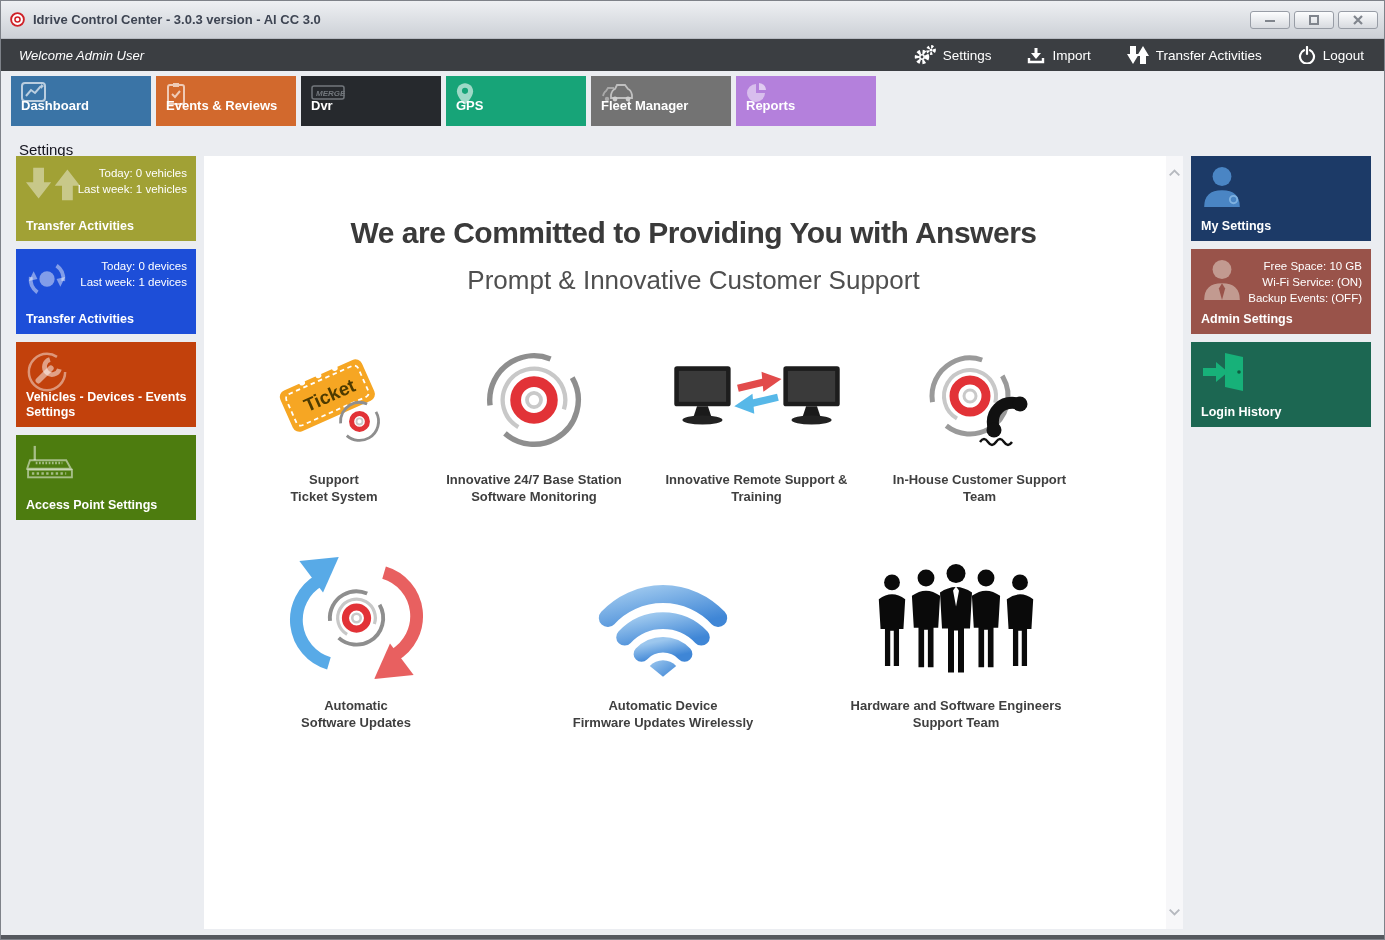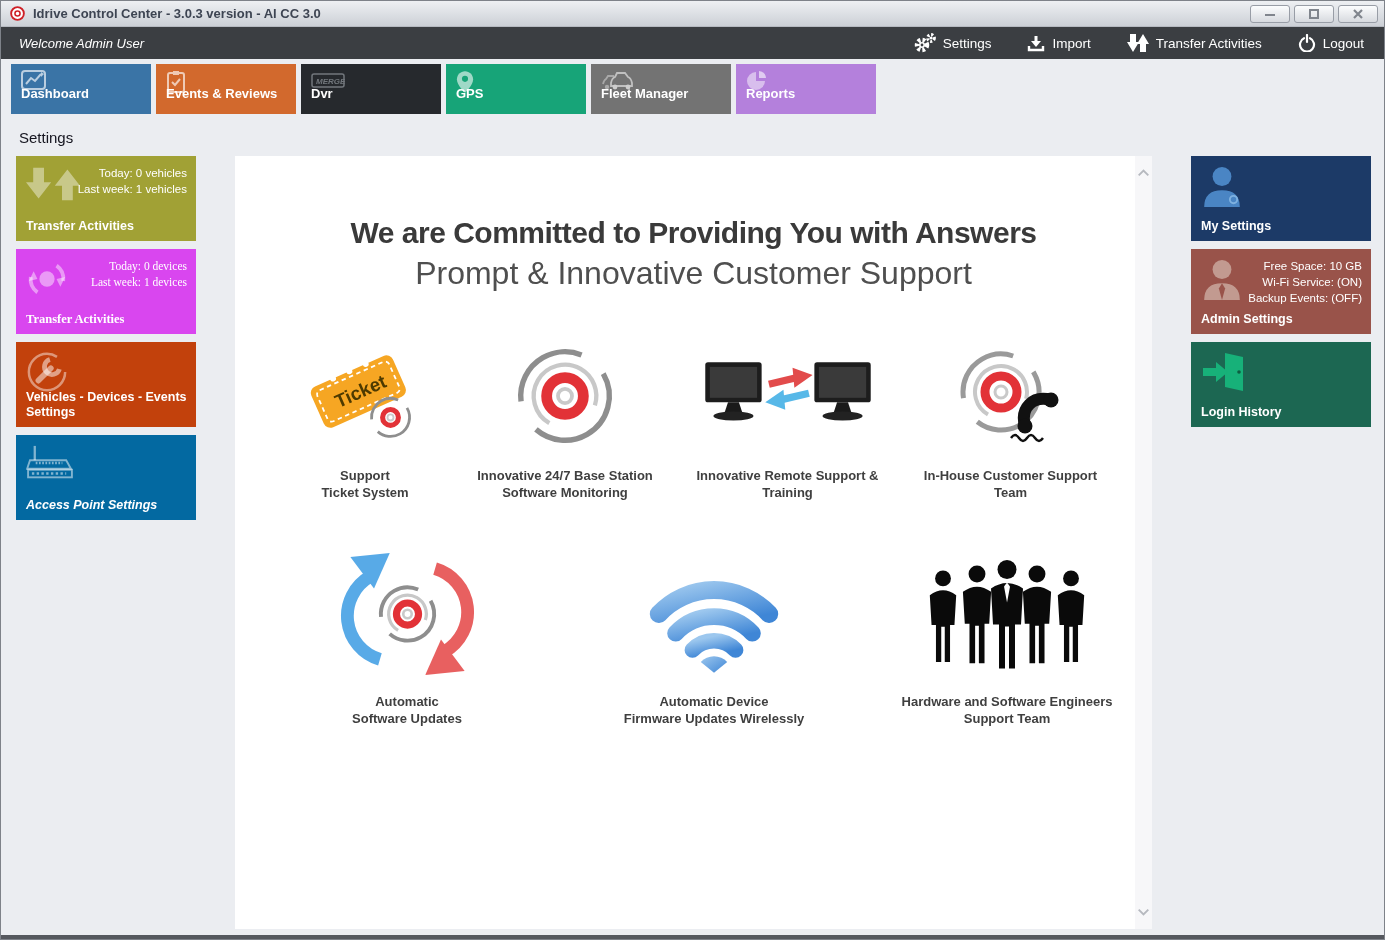--- a/index.html
+++ b/index.html
@@ -2,62 +2,62 @@
 <html><head>
 <meta charset="utf-8">
 <style>
   * { box-sizing: border-box; margin: 0; padding: 0; }
   html,body { width:1385px; height:940px; }
   body { font-family:"Liberation Sans", sans-serif; background:#9a9da3; }
   .window { position:absolute; inset:0; background:#ebedf1; border:1px solid #7e8289; }
   .bottom-edge { position:absolute; left:0; right:0; bottom:0; height:4px; background:#55585e; }
 
   
-  .titlebar { height:26px; background:linear-gradient(#eef0f3,#ccd0d6); display:flex; align-items:center; padding:0 6px 0 8px; border-bottom:1px solid #b6bac1; }
+  .titlebar { height:38px; background:linear-gradient(#eef0f3,#ccd0d6); display:flex; align-items:center; padding:0 6px 0 8px; border-bottom:1px solid #b6bac1; }
   .titlebar .logo { width:17px; height:17px; margin-right:7px; }
   .titlebar .title { font-size:13px; font-weight:bold; color:#3d4452; }
   .win-controls { margin-left:auto; display:flex; gap:4px; }
   .win-btn { width:40px; height:18px; border:1px solid #989da6; border-radius:3px; background:linear-gradient(#fcfdfe,#d7dadf); display:flex; align-items:center; justify-content:center; }
 
   
   .header { height:32px; background:#3b3e42; display:flex; align-items:center; padding:0 20px 0 18px; color:#fff; }
   .welcome { font-size:13px;font-style:italic; }
   .header-actions { margin-left:auto; display:flex; align-items:center; gap:36px; }
   .h-action { display:flex; align-items:center; gap:7px; font-size:13.5px; cursor:pointer; }
 
   
   .tabs { display:flex; gap:5px; margin:5px 0 0 10px; }
   .tab { width:140px; height:50px; position:relative; color:#fff; cursor:pointer; }
   .tab .tab-icon { position:absolute; top:6px; left:10px; opacity:.65; }
   .tab .tab-label { position:absolute; left:10px; bottom:13px; font-size:13px; font-weight:bold; }
 
   .page-title { margin:15px 0 0 18px; font-size:15px; color:#15151f; }
 
   
-  .content { position:absolute; top:155px; left:15px; right:13px; bottom:10px; display:flex;gap:31px; }
+  .content { position:absolute; top:155px; left:15px; right:13px; bottom:10px; display:flex; }
   .col-left, .col-right { width:180px; flex:none; }
   .main-panel { flex:1; margin:0 8px; background:#fff; position:relative; overflow:hidden; }
 
   .card { height:85px; margin-bottom:8px; position:relative; color:#fff; cursor:pointer; }
   .card-icon { position:absolute; top:9px; left:10px; }
   .card-stats { position:absolute; top:9px; right:9px; text-align:right; font-size:11.5px; line-height:16px; }
   .card-label { position:absolute; left:10px; bottom:7px; right:6px; font-size:12.5px; font-weight:bold; line-height:15px; }
 
   
   .scrollbar { position:absolute; top:0; right:0; bottom:0; width:17px; background:#f7f7f9; }
   .scroll-up, .scroll-down { position:absolute; left:0; width:17px; height:22px; display:flex; align-items:center; justify-content:center; cursor:pointer; }
   .scroll-up { top:6px; } .scroll-down { bottom:6px; }
 
   
   .main-inner { padding-top:60px; }
   .heading { text-align:center; font-size:30px; font-weight:bold; color:#3a3a3a; letter-spacing:-0.5px; }
-  .subheading { text-align:center; font-size:32px; color:#4f4f4f; margin-top:5px; }
+  .subheading { text-align:center; font-size:26px; color:#4f4f4f; margin-top:15px; }
   .feat-row { display:flex; align-items:flex-start; }
   .feat-row1 { margin-top:46px; padding-left:55px; }
-  .feat-row2 { margin-top:48px; padding-left:62px; }
+  .feat-row2 { margin-top:48px; padding-left:42px; }
   .feat { text-align:center; }
   .feat-icon { height:115px; display:flex; align-items:center; justify-content:center; }
   .feat-row2 .feat-icon { height:130px; }
   .feat-label { margin-top:14px; font-size:13px; font-weight:bold; color:#3f3f3f; line-height:17px; }
   .f1a{width:150px;} .f1b{width:220px;margin-left:15px;} .f1c{width:215px;margin-left:5px;} .f1d{width:225px;margin-left:3px;}
   .f2a{width:220px;} .f2b{width:260px;margin-left:67px;} .f2c{width:290px;margin-left:18px;}
 </style>
 </head>
 <body>
 
@@ -185,21 +185,21 @@
           <polygon points="8,2 20,2 20,18 28,18 14,36 0,18 8,18" fill="#fff" opacity="0.42"></polygon>
           <polygon points="40,38 52,38 52,22 60,22 46,4 32,22 40,22" fill="#fff" opacity="0.42"></polygon>
         </svg>
         <div class="card-stats">
           <div>Today: 0 vehicles</div>
           <div>Last week: 1 vehicles</div>
         </div>
         <div class="card-label">Transfer Activities</div>
       </div>
 
-      <div class="card" style="background-color: #d946ef; font-family: Liberation Serif, serif;">
+      <div class="card" style="background-color: #1d4ed8;">
         <svg class="card-icon" width="42" height="42" viewBox="0 0 44 44">
           <circle cx="22" cy="22" r="8" fill="#fff" opacity="0.45"></circle>
           <path d="M32,8 A17,17 0 0 1 39,24" fill="none" stroke="#fff" stroke-width="4" opacity="0.45"></path>
           <polygon points="41,20 36,30 32,22" fill="#fff" opacity="0.45"></polygon>
           <path d="M12,36 A17,17 0 0 1 5,20" fill="none" stroke="#fff" stroke-width="4" opacity="0.45"></path>
           <polygon points="3,24 8,14 12,22" fill="#fff" opacity="0.45"></polygon>
         </svg>
         <div class="card-stats">
           <div>Today: 0 devices</div>
           <div>Last week: 1 devices</div>
@@ -209,21 +209,21 @@
 
       <div class="card" style="background-color: #c2410c;">
         <svg class="card-icon" width="42" height="42" viewBox="0 0 44 44">
           <circle cx="22" cy="22" r="19" fill="none" stroke="#fff" stroke-width="2.6" opacity="0.45" stroke-dasharray="100 20"></circle>
           <path d="M25,9 a8,8 0 1 0 10,10" fill="none" stroke="#fff" stroke-width="5" opacity="0.5"></path>
           <line x1="26" y1="18" x2="13" y2="31" stroke="#fff" stroke-width="6" stroke-linecap="round" opacity="0.5"></line>
         </svg>
         <div class="card-label">Vehicles - Devices - Events Settings</div>
       </div>
 
-      <div class="card" style="background-color: #0369a1; font-style: italic;">
+      <div class="card" style="background-color: #4d7c0f;">
         <svg class="card-icon" width="48" height="40" viewBox="0 0 50 42">
           <line x1="9" y1="2" x2="9" y2="17" stroke="#fff" stroke-width="2.4" opacity="0.5"></line>
           <path d="M4,17 h38 l5,9 h-46 z" fill="none" stroke="#fff" stroke-width="2" opacity="0.5"></path>
           <line x1="10" y1="20" x2="38" y2="20" stroke="#fff" stroke-width="2.5" opacity="0.5" stroke-dasharray="1.8 1.6"></line>
           <rect x="2" y="27" width="46" height="8" fill="none" stroke="#fff" stroke-width="2" opacity="0.5"></rect>
           <line x1="6" y1="31" x2="42" y2="31" stroke="#fff" stroke-width="2.5" opacity="0.5" stroke-dasharray="2.5 2.5"></line>
         </svg>
         <div class="card-label">Access Point Settings</div>
       </div>
     </div>

